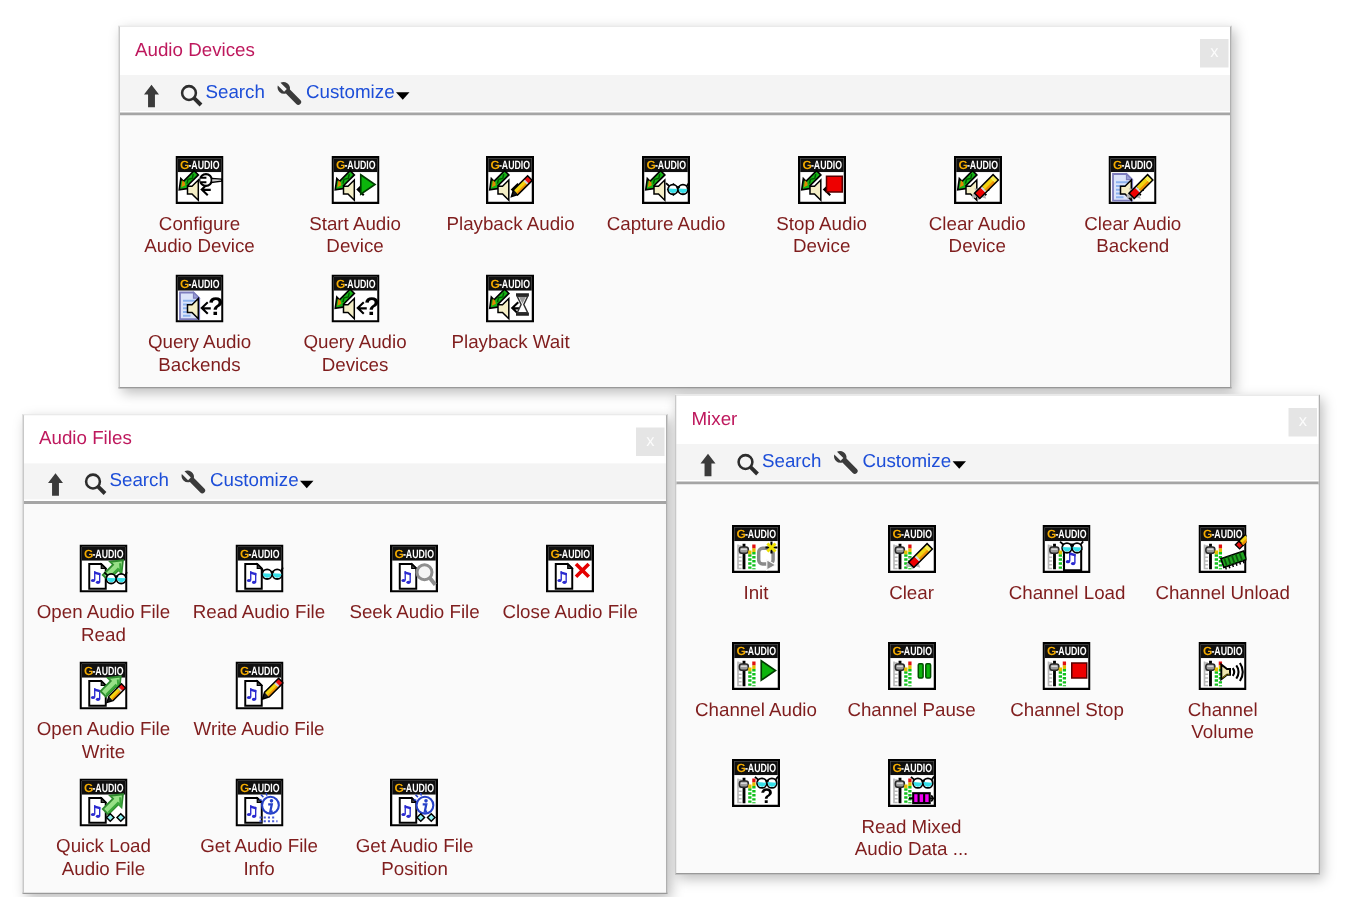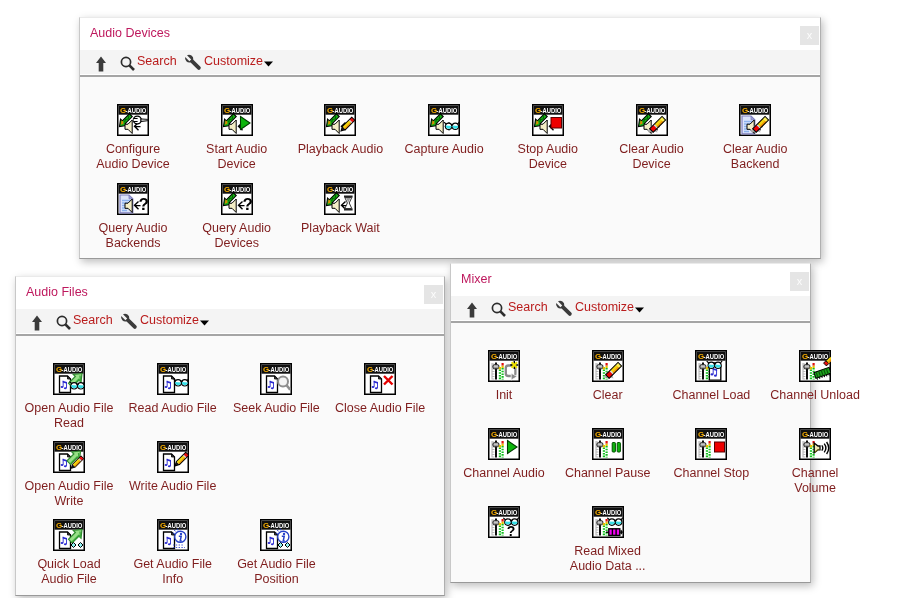--- a/index.html
+++ b/index.html
@@ -1,20 +1,20 @@
 <!DOCTYPE html>
 <html><head><meta charset="utf-8"><style>
 *{margin:0;padding:0;box-sizing:border-box}
 html,body{width:897px;height:598px;background:#fff;font-family:"Liberation Sans",sans-serif;position:relative;overflow:hidden}
 .win{position:absolute;background:#fafafa;border:1px solid;border-color:#eaeaea #b0b0b0 #999 #c8c8c8;box-shadow:2px 3px 8px rgba(0,0,0,0.26)}
 .title{position:absolute;left:10px;top:8px;font-size:12.5px;color:#be185d;background:transparent}
 .win::before{content:"";position:absolute;left:0;top:0;right:0;height:32px;background:#fff}
 .close{position:absolute;right:1px;top:8px;width:19px;height:19px;background:#e5e5e5;color:#fcfcfc;font-size:11px;text-align:center;line-height:18px}
 .tbar{position:absolute;left:0;right:0;height:24px;background:#f4f4f4}
-.tt{position:absolute;top:4px;font-size:12.5px;color:#b91c1c}
+.tt{position:absolute;top:4px;font-size:12.5px;color:#1d4ed8}
 .sepw{position:absolute;left:0;right:0;top:56px;height:1px;background:#fff}
 .sep{position:absolute;left:0;right:0;top:57px;height:2px;background:#a5a5a5}
 .cont{position:absolute;left:0;right:0;top:59px;bottom:0;background:#fafafa}
 .cell{position:absolute;width:104px;text-align:center}
 .cell .ic{display:block;margin:0 auto}
 .lab{margin-top:5.5px;font-size:12.5px;line-height:15.6px;color:#7f1d1d;white-space:nowrap}
 </style></head><body>
 <div class="win" style="left:79px;top:17px;width:742px;height:242px">
     <div class="title">Audio Devices</div>
     <div class="close">x</div>
@@ -491,21 +491,21 @@
         <path d="M21.8,17.2 h2.4 l-1,4.8 h1.6" stroke="#2742c8" stroke-width="1.5" fill="none"></path>
         <path d="M18.6,12.4 l-1.6,-1.6 M20.9,11.4 l-0.5,-1.8 M17.6,14.6 l-1.8,-0.6" stroke="#2742c8" stroke-width="1" fill="none"></path>
         <g fill="#8ff2f2" stroke="#000" stroke-width="1">
           <polygon points="20.5,23.5 23,26 20.5,28.5 18,26"></polygon>
           <polygon points="27.5,23.5 30,26 27.5,28.5 25,26"></polygon>
         </g>
       </svg>
       <div class="lab">Get Audio File<br>Position</div>
     </div>
   </div>
-<div class="win" style="left:450px;top:263px;width:361px;height:320px">
+<div class="win" style="left:450px;top:263px;width:430px;height:320px">
     <div class="title">Mixer</div>
     <div class="close">x</div>
     <div class="tbar" style="top:32px">
       <svg width="16" height="16" viewBox="0 0 16 16" style="position:absolute;left:13px;top:6px">
         <path d="M8,0.5 L13,7 H10.3 V15.5 H5.7 V7 H3 z" fill="#3b3b3b"></path>
       </svg>
       <svg width="17" height="17" viewBox="0 0 17 17" style="position:absolute;left:39px;top:5px">
         <circle cx="7" cy="7" r="4.6" fill="none" stroke="#2d2d2d" stroke-width="1.7"></circle>
         <line x1="10.4" y1="10.4" x2="15" y2="15" stroke="#2d2d2d" stroke-width="2.6"></line>
       </svg>

